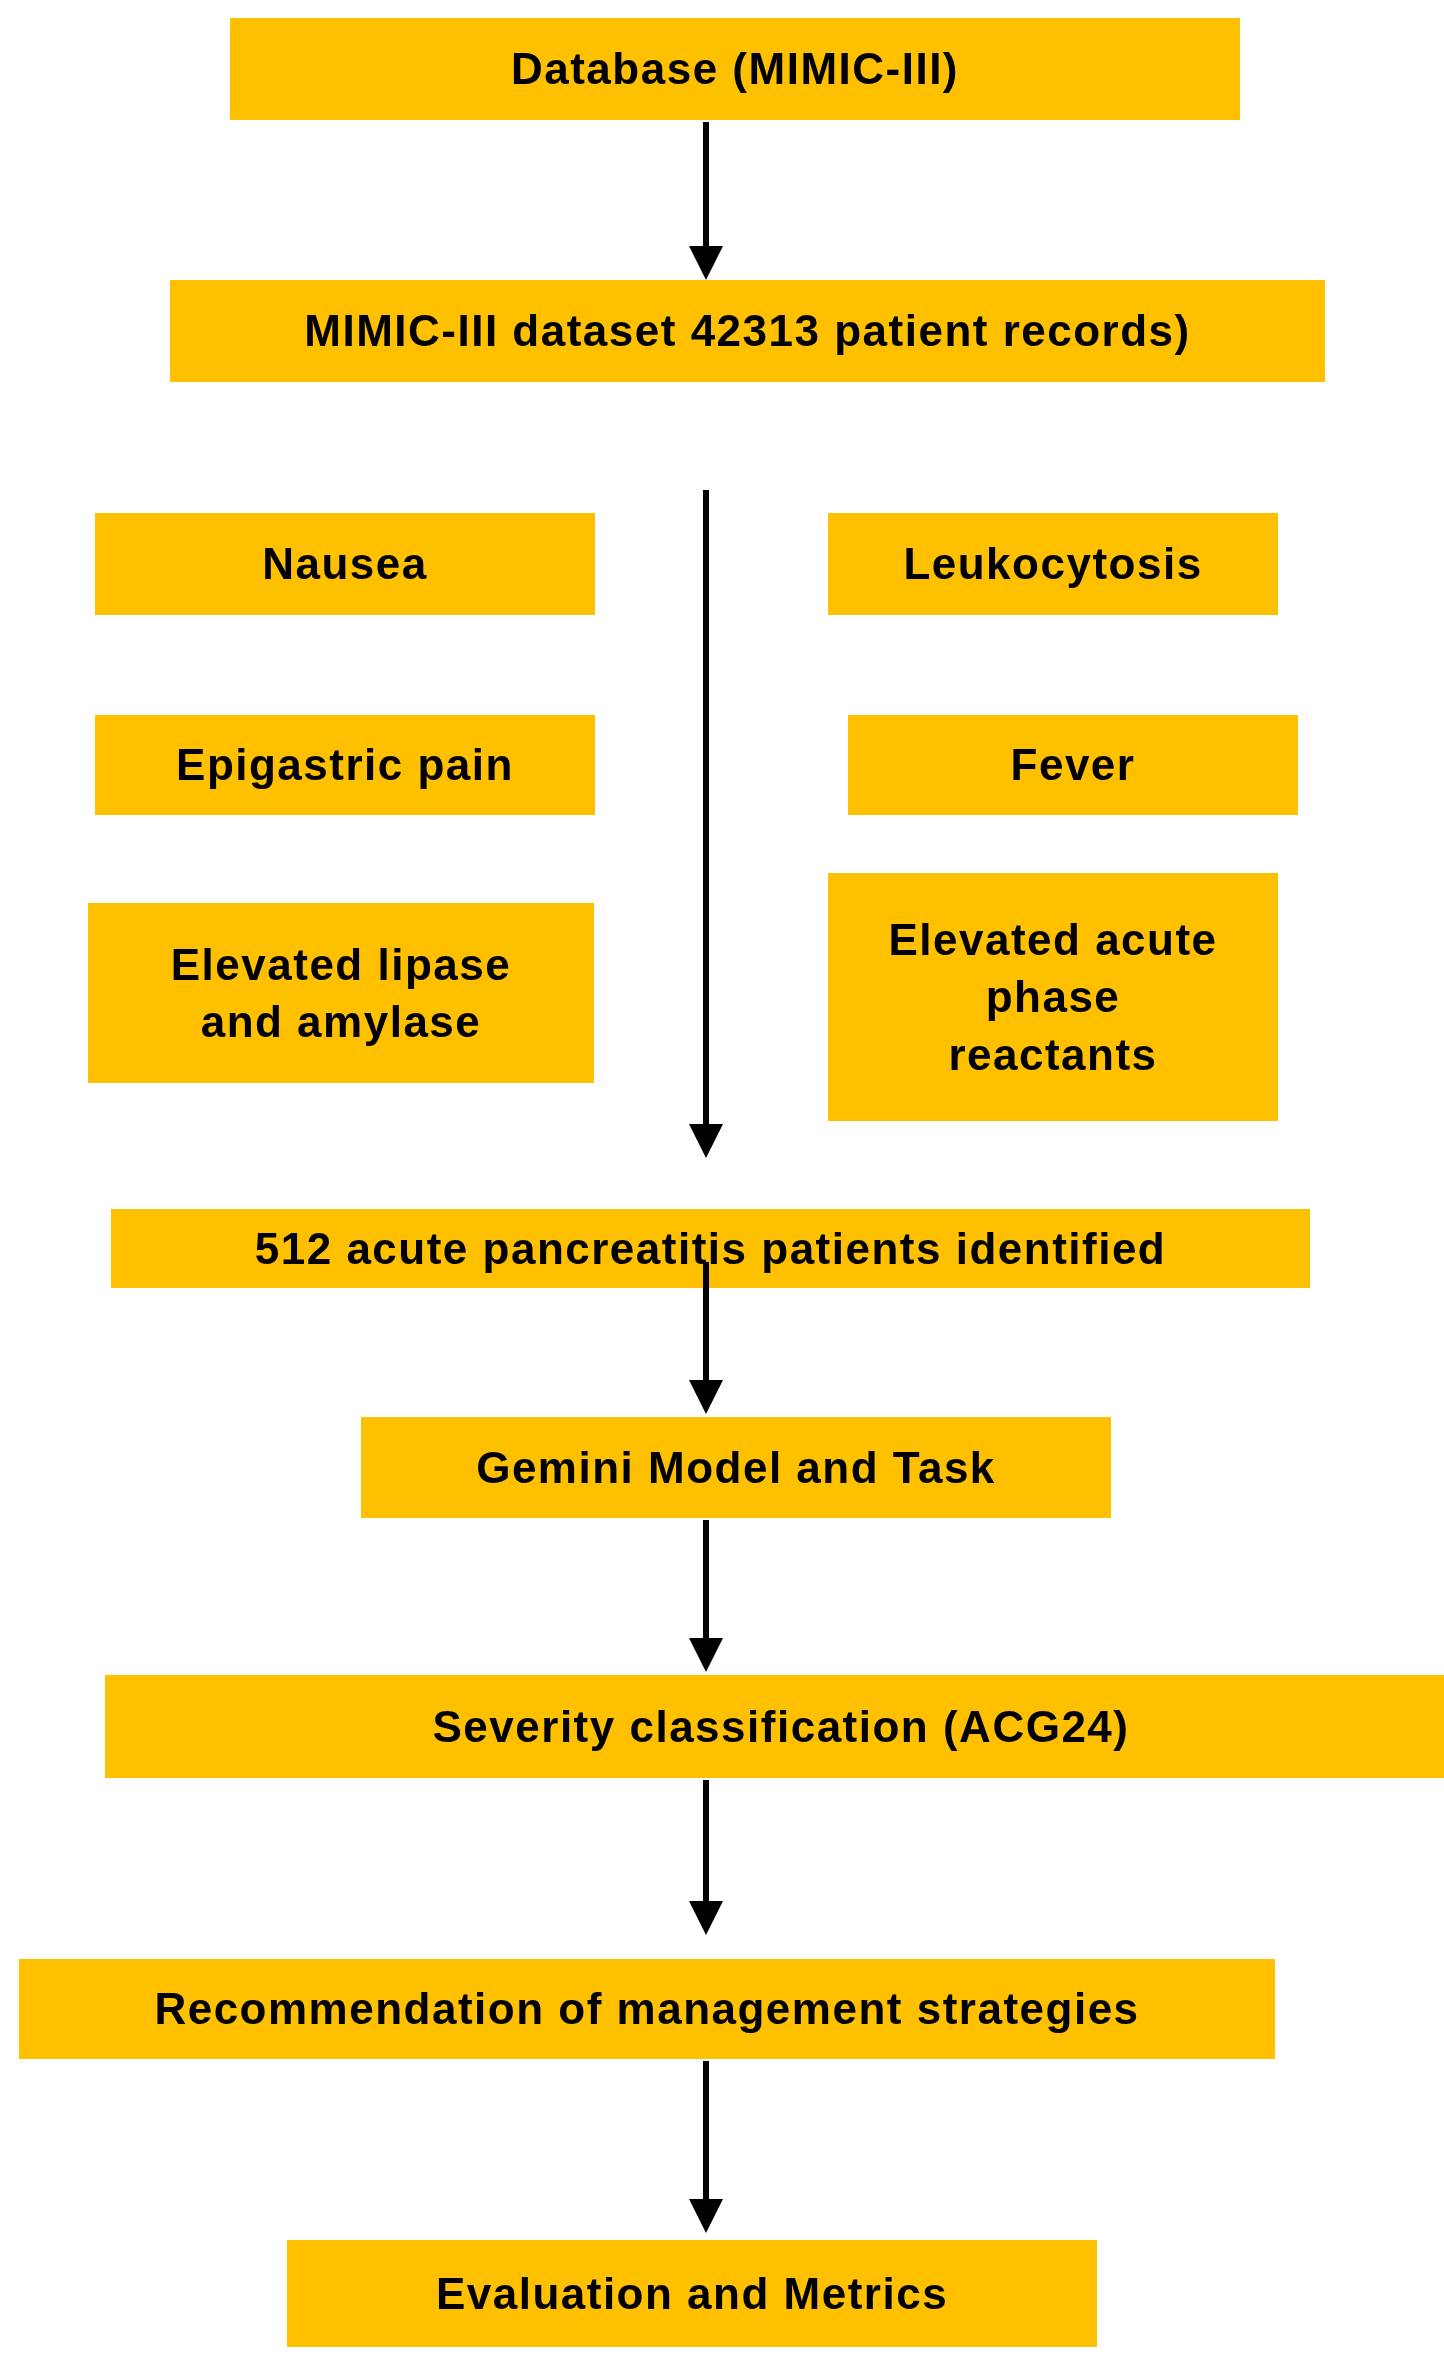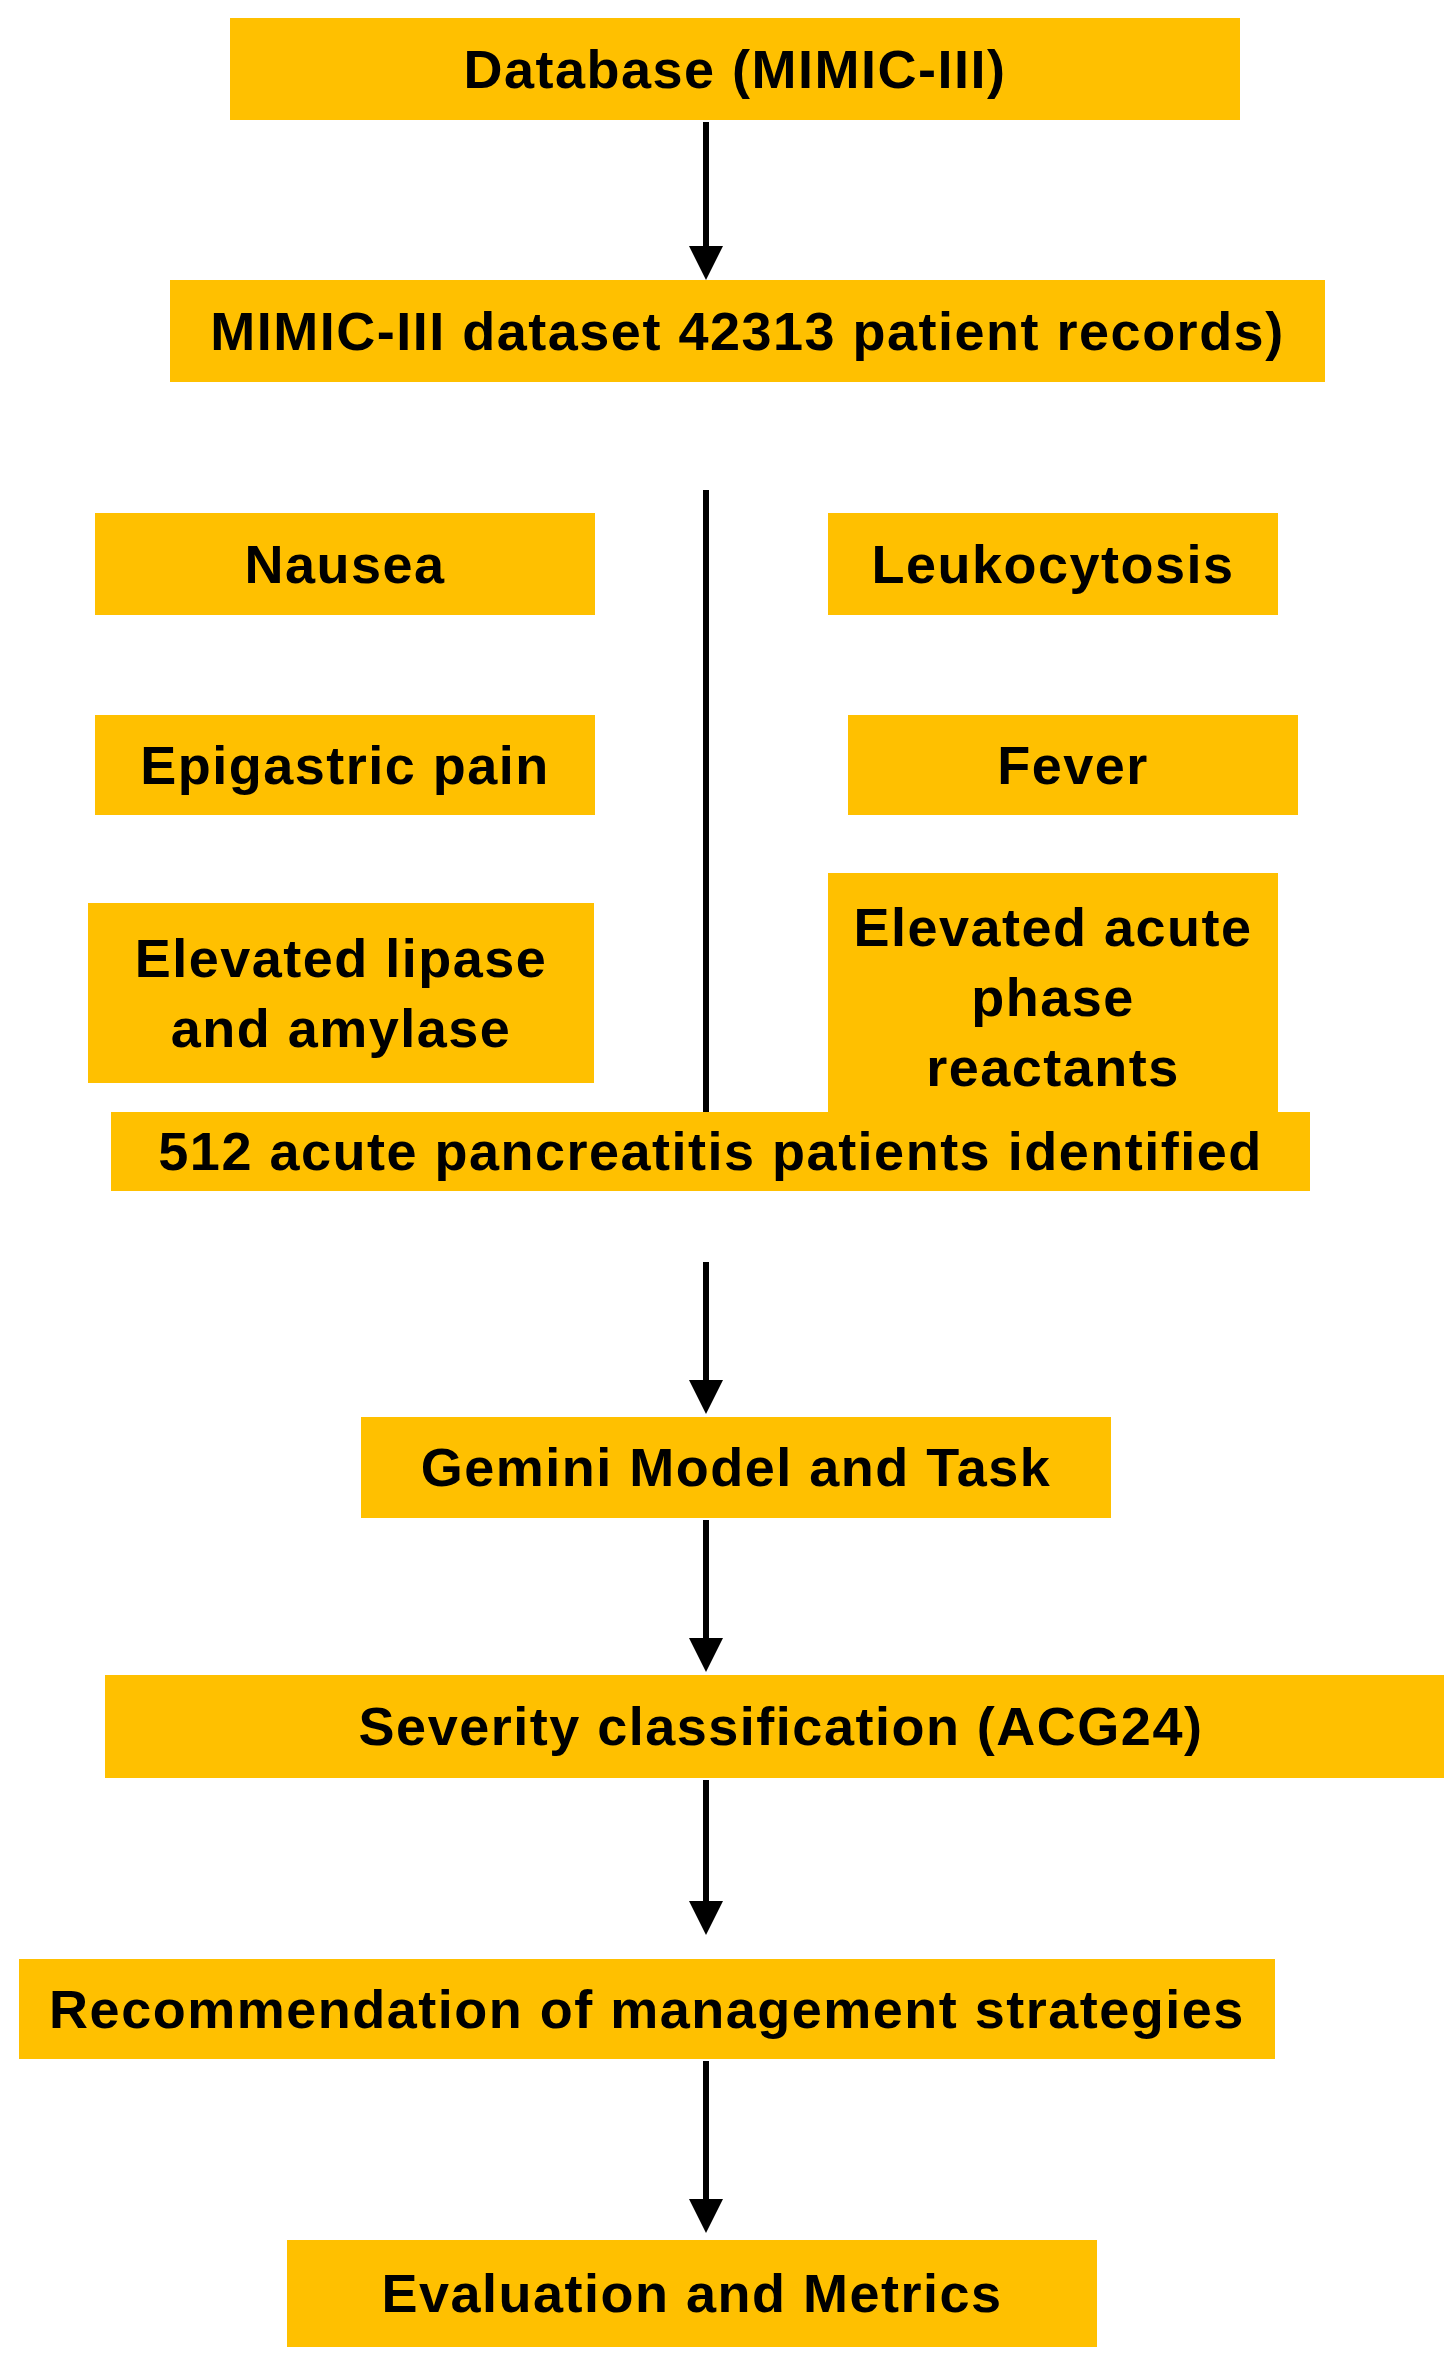--- a/index.html
+++ b/index.html
@@ -13,36 +13,36 @@
   }
   .node {
     position:absolute;
     background:var(--box-fill,#FFC000);
     color:var(--text,#000000);
     display:flex;
     align-items:center;
     justify-content:center;
     text-align:center;
     font-weight:700;
-    font-size:54px;
+    font-size:44px;
     letter-spacing:1.5px;
     line-height:1.3;
   }
   .box-label { white-space:pre-line; }
 
   
   .b-database       { left:230px;  top:18px;   width:1010px; height:102px; }
   .b-dataset        { left:170px;  top:280px;  width:1155px; height:102px; }
   .b-nausea         { left:95px;   top:513px;  width:500px;  height:102px; }
   .b-leukocytosis   { left:828px;  top:513px;  width:450px;  height:102px; }
   .b-epigastric     { left:95px;   top:715px;  width:500px;  height:100px; }
   .b-fever          { left:828px;  top:715px;  width:450px;  height:100px;margin-left:20px; }
   .b-lipase         { left:88px;   top:903px;  width:506px;  height:180px; }
   .b-acutephase     { left:828px;  top:873px;  width:450px;  height:248px; }
-  .b-identified     { left:111px;  top:1112px; width:1199px; height:79px; }
+  .b-identified     { left:111px;  top:1209px; width:1199px; height:79px; }
   .b-gemini         { left:361px;  top:1417px; width:750px;  height:101px; }
   .b-severity       { left:105px;   top:1675px; width:1352px; height:103px; }
   .b-recommendation { left:19px;   top:1959px; width:1256px; height:100px; }
   .b-evaluation     { left:287px;  top:2240px; width:810px;  height:107px; }
 
   
   .arrow {
     position:absolute;
     width:34px;
     display:flex;

